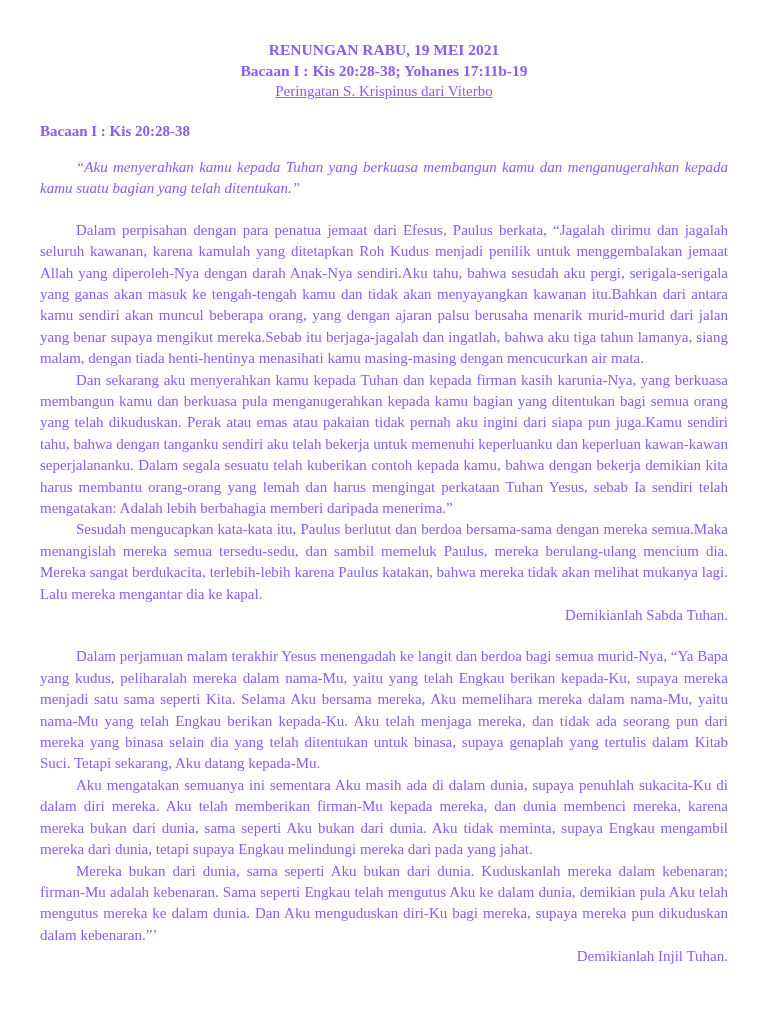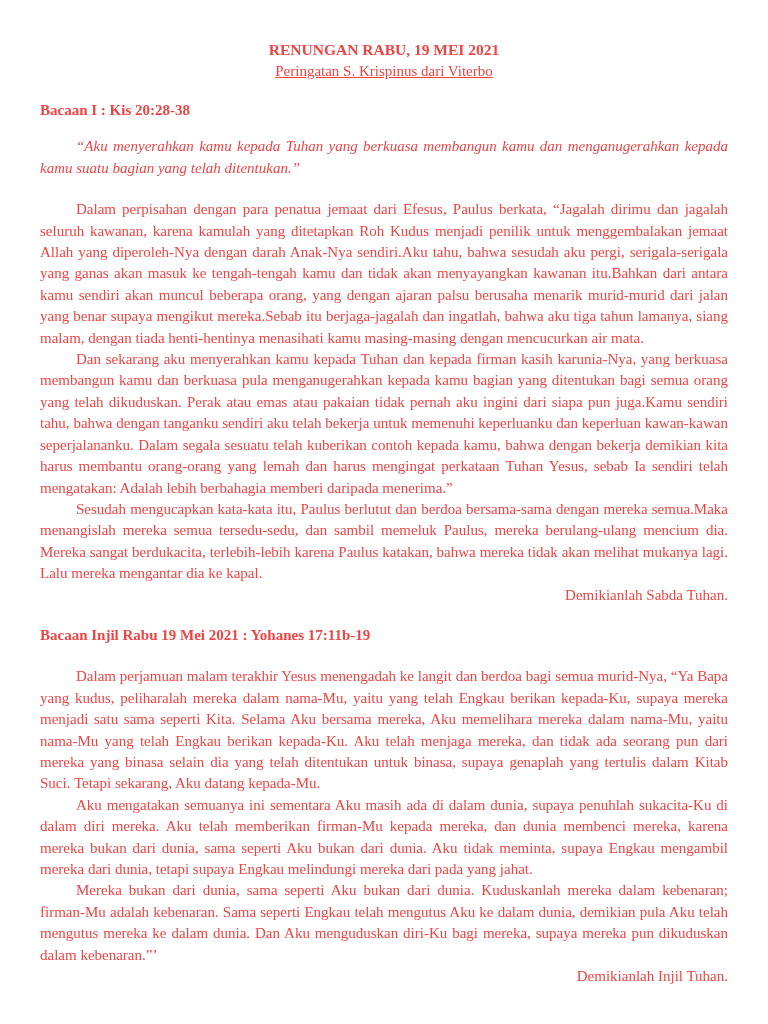--- a/index.html
+++ b/index.html
@@ -2,21 +2,21 @@
 <html><head>
 <meta charset="utf-8">
 <style>
   * { margin: 0; padding: 0; box-sizing: border-box; }
   html, body { background: #ffffff; }
   .page {
     width: 768px;
     height: 1024px;
     margin: 0 auto;
     background: #ffffff;
-    color: #ef4444;
+    color: #8b5cf6;
     font-family: "Liberation Serif", "DejaVu Serif", serif;
     font-size: 15px;
     line-height: 21.4px;
     padding: 40px 40px 30px 40px;
     overflow: hidden;
   }
   .doc-header { text-align: center; }
   .doc-header .title,
   .doc-header .subtitle {
     font-size: 15.5px;
@@ -49,33 +49,33 @@
   }
   .gospel-block { margin-top: 0; }
 </style>
 </head>
 <body>
 
 <div class="page">
 
   <header class="doc-header">
     <div class="title">RENUNGAN RABU, 19 MEI 2021</div>
+    <div class="subtitle">Bacaan I :  Kis 20:28-38; Yohanes 17:11b-19</div>
     <div class="memorial">Peringatan S. Krispinus dari Viterbo</div>
   </header>
 
   <section>
     <div class="section-heading">Bacaan I :  Kis 20:28-38</div>
     <p class="theme-quote">“Aku menyerahkan kamu kepada Tuhan yang berkuasa membangun kamu dan menganugerahkan kepada kamu suatu bagian yang telah ditentukan.”</p>
     <p class="body-par first">Dalam perpisahan dengan para penatua jemaat dari Efesus, Paulus berkata, “Jagalah dirimu dan jagalah seluruh kawanan, karena kamulah yang ditetapkan Roh Kudus menjadi penilik untuk menggembalakan jemaat Allah yang diperoleh-Nya dengan darah Anak-Nya sendiri.Aku tahu, bahwa sesudah aku pergi, serigala-serigala yang ganas akan masuk ke tengah-tengah kamu dan tidak akan menyayangkan kawanan itu.Bahkan dari antara kamu sendiri akan muncul beberapa orang, yang dengan ajaran palsu berusaha menarik murid-murid dari jalan yang benar supaya mengikut mereka.Sebab itu berjaga-jagalah dan ingatlah, bahwa aku tiga tahun lamanya, siang malam, dengan tiada henti-hentinya menasihati kamu masing-masing dengan mencucurkan air mata.</p>
     <p class="body-par">Dan sekarang aku menyerahkan kamu kepada Tuhan dan kepada firman kasih karunia-Nya, yang berkuasa membangun kamu dan berkuasa pula menganugerahkan kepada kamu bagian yang ditentukan bagi semua orang yang telah dikuduskan. Perak atau emas atau pakaian tidak pernah aku ingini dari siapa pun juga.Kamu sendiri tahu, bahwa dengan tanganku sendiri aku telah bekerja untuk memenuhi keperluanku dan keperluan kawan-kawan seperjalananku. Dalam segala sesuatu telah kuberikan contoh kepada kamu, bahwa dengan bekerja demikian kita harus membantu orang-orang yang lemah dan harus mengingat perkataan Tuhan Yesus, sebab Ia sendiri telah mengatakan: Adalah lebih berbahagia memberi daripada menerima.”</p>
     <p class="body-par">Sesudah mengucapkan kata-kata itu, Paulus berlutut dan berdoa bersama-sama dengan mereka semua.Maka menangislah mereka semua tersedu-sedu, dan sambil memeluk Paulus, mereka berulang-ulang mencium dia. Mereka sangat berdukacita, terlebih-lebih karena Paulus katakan, bahwa mereka tidak akan melihat mukanya lagi. Lalu mereka mengantar dia ke kapal.</p>
     <p class="closing-line">Demikianlah Sabda Tuhan.</p>
   </section>
 
   <section class="gospel-block">
-    <div class="section-heading">Bacaan Injil Rabu 19 Mei 2021 : Yohanes 17:11b-19</div>
     <p class="body-par first">Dalam perjamuan malam terakhir Yesus menengadah ke langit dan berdoa bagi semua murid-Nya, “Ya Bapa yang kudus, peliharalah mereka dalam nama-Mu, yaitu yang telah Engkau berikan kepada-Ku, supaya mereka menjadi satu sama seperti Kita. Selama Aku bersama mereka, Aku memelihara mereka dalam nama-Mu, yaitu nama-Mu yang telah Engkau berikan kepada-Ku. Aku telah menjaga mereka, dan tidak ada seorang pun dari mereka yang binasa selain dia yang telah ditentukan untuk binasa, supaya genaplah yang tertulis dalam Kitab Suci. Tetapi sekarang, Aku datang kepada-Mu.</p>
     <p class="body-par">Aku mengatakan semuanya ini sementara Aku masih ada di dalam dunia, supaya penuhlah sukacita-Ku di dalam diri mereka. Aku telah memberikan firman-Mu kepada mereka, dan dunia membenci mereka, karena mereka bukan dari dunia, sama seperti Aku bukan dari dunia. Aku tidak meminta, supaya Engkau mengambil mereka dari dunia, tetapi supaya Engkau melindungi mereka dari pada yang jahat.</p>
     <p class="body-par">Mereka bukan dari dunia, sama seperti Aku bukan dari dunia. Kuduskanlah mereka dalam kebenaran; firman-Mu adalah kebenaran. Sama seperti Engkau telah mengutus Aku ke dalam dunia, demikian pula Aku telah mengutus mereka ke dalam dunia. Dan Aku menguduskan diri-Ku bagi mereka, supaya mereka pun dikuduskan dalam kebenaran.”’</p>
     <p class="closing-line">Demikianlah Injil Tuhan.</p>
   </section>
 
 </div>
 
 </body></html>

